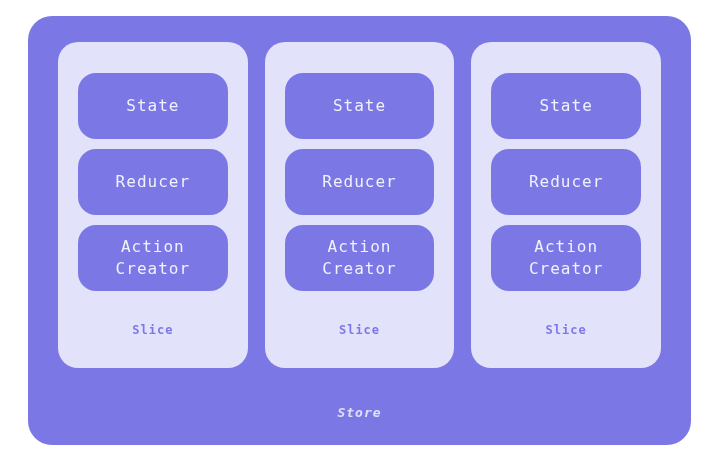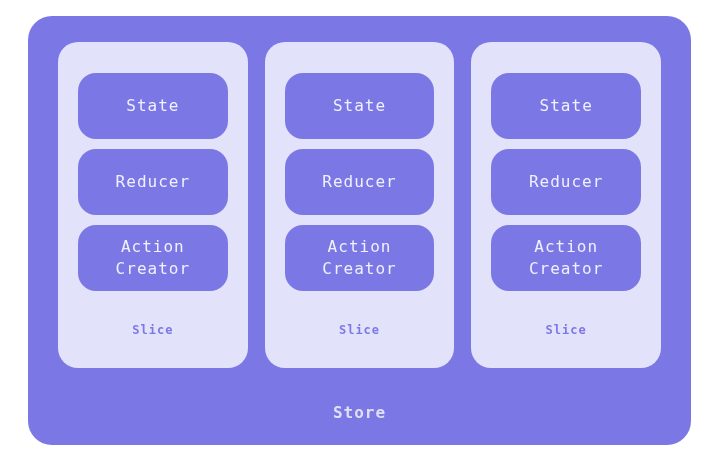--- a/index.html
+++ b/index.html
@@ -84,22 +84,23 @@
   .store-label-wrap {
     flex: 1;
     display: flex;
     align-items: center;
     justify-content: center;
     padding-top: 12px;
   }
   .store-label {
     color: var(--store_label);
     font-weight: bold;
-    font-size: 16px;
+    font-size: 13px;
     letter-spacing: 1px;
+    font-style: italic;
   }
 </style>
 </head>
 <body>
 
 <div class="canvas">
   <div class="store">
     <div class="slices">
 
       <div class="slice">

